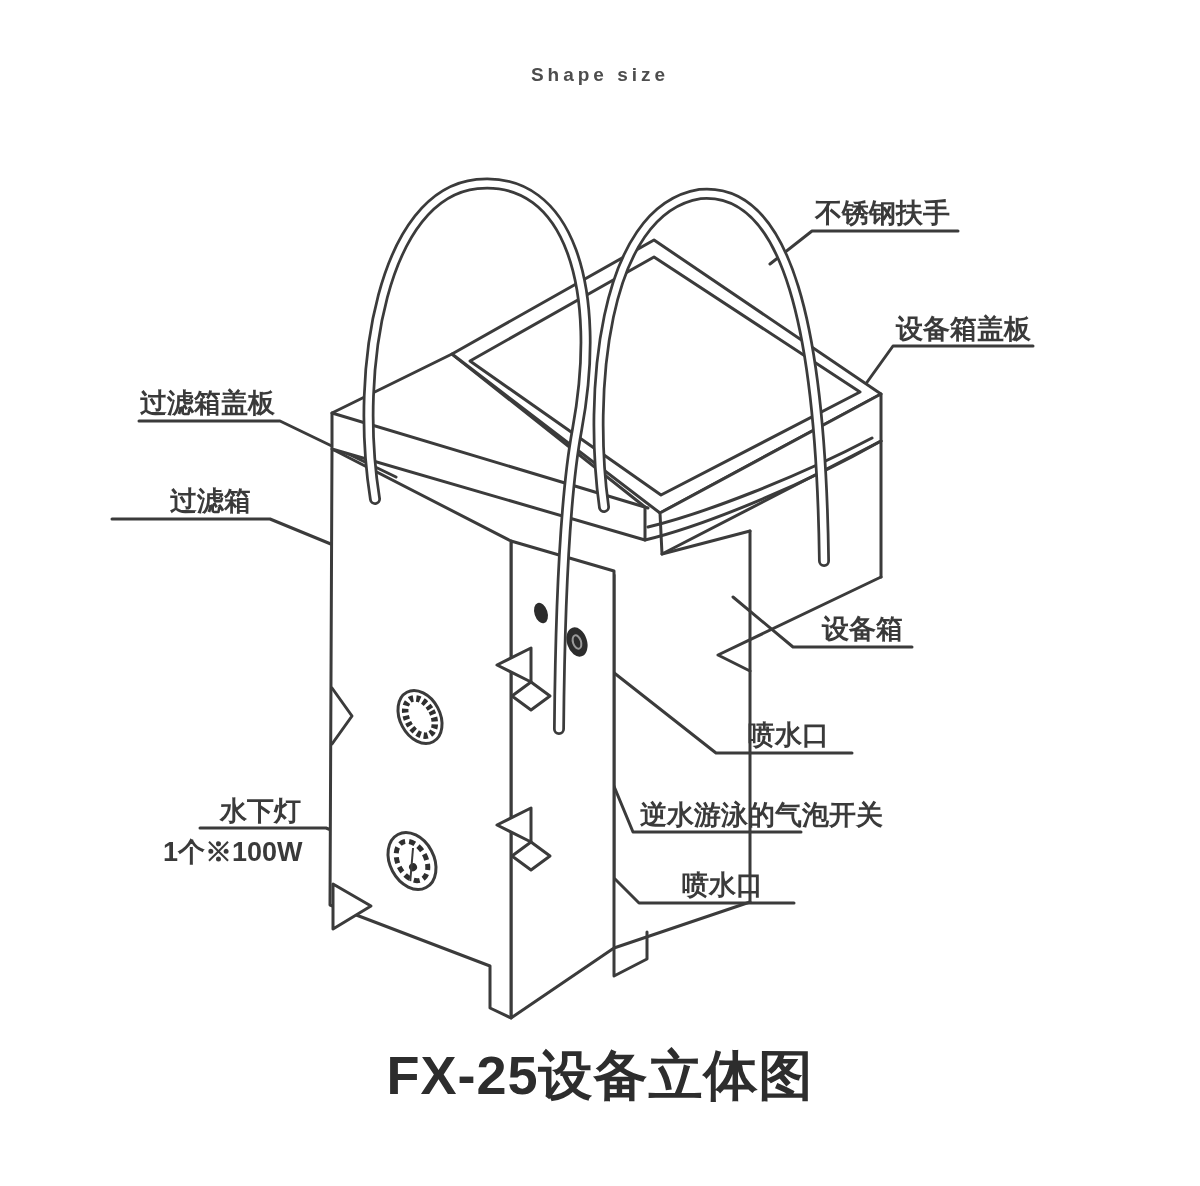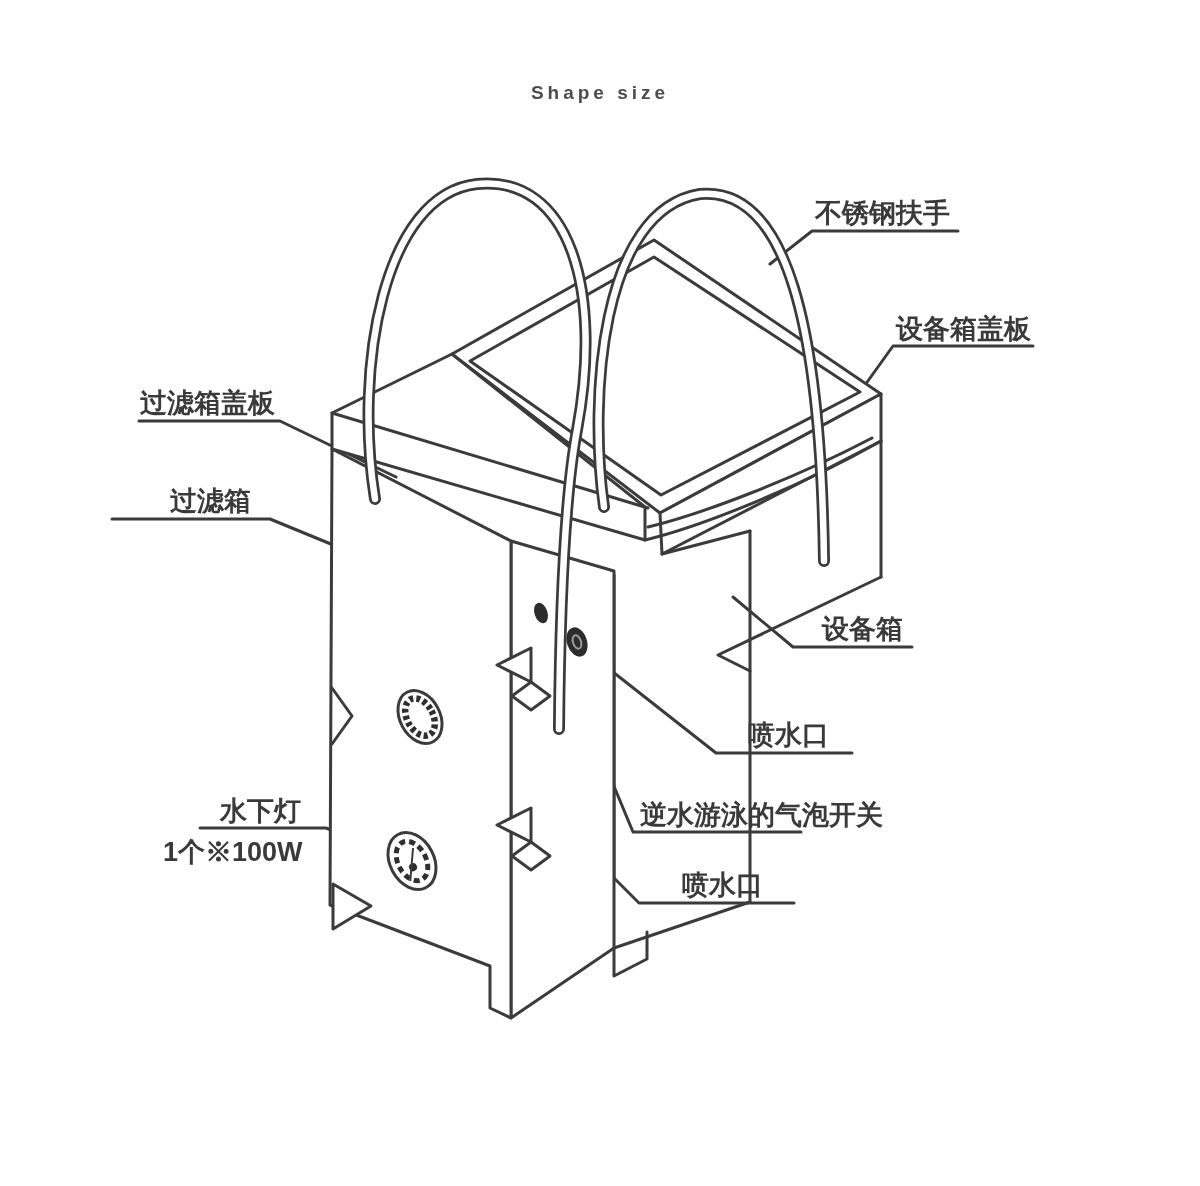--- a/index.html
+++ b/index.html
@@ -13,21 +13,21 @@
   .header{
     position:absolute;top:50px;left:0;width:100%;
     text-align:center;
   }
   .title{
     font-size:39px;font-weight:bold;letter-spacing:2px;
     color:#3a3a3a;line-height:1.1;
   }
   .title .accent{color:#4a90d8;}
   .subtitle{
-    margin-top:32px;
+    margin-top:14px;
     font-size:19px;color:#4d4d4d;letter-spacing:4px;font-weight:bold;
   }
   .caption{
     position:absolute;left:0;top:1040px;width:100%;
     text-align:center;
     font-size:54px;font-weight:bold;color:#2d2d2d;letter-spacing:1px;
   }
   svg{position:absolute;top:0;left:0;}
   .ln{stroke:#3b3b3b;stroke-width:3;fill:none;stroke-linejoin:round;stroke-linecap:round;}
   .face{stroke:#3b3b3b;stroke-width:3;fill:#ffffff;stroke-linejoin:round;}
@@ -136,13 +136,14 @@
       <text class="lbl" x="170" y="510">过滤箱</text>
       <text class="lbl" x="822" y="638">设备箱</text>
       <text class="lbl" x="748" y="744">喷水口</text>
       <text class="lbl" x="640" y="824">逆水游泳的气泡开关</text>
       <text class="lbl" x="682" y="894">喷水口</text>
       <text class="lbl" x="220" y="820">水下灯</text>
       <text class="lbl" x="163" y="861">1个※100W</text>
     </g>
   </svg>
 
+  <div class="caption">FX-25设备立体图</div>
 </div>
 
 </body></html>

